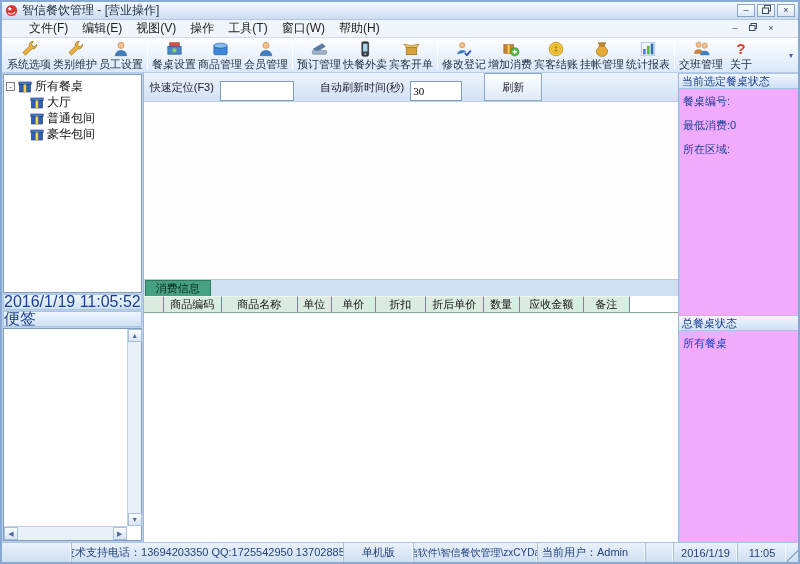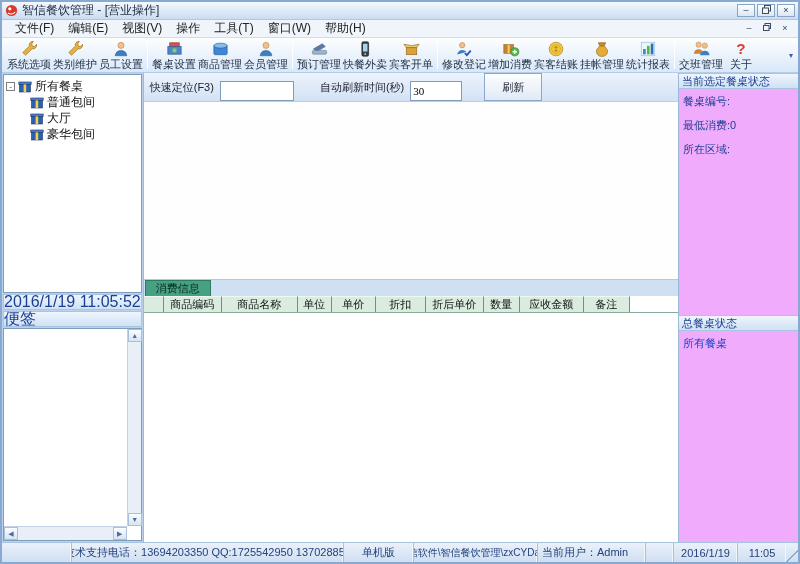--- a/index.html
+++ b/index.html
@@ -13,21 +13,21 @@
   .titlebar { height:18px; flex:0 0 18px; background:linear-gradient(#f4f9fe,#cbdcf1);
               display:flex; align-items:center; padding:0 3px; border-bottom:1px solid #aec7e4; }
   .app-icon { width:13px; height:13px; margin-right:4px; flex:0 0 auto; }
   .title-text { font-size:12px; color:#1c2c42; flex:1 1 auto; white-space:nowrap; overflow:hidden; }
   .winbtns { display:flex; gap:2px; }
   .winbtn { width:18px; height:13px; border:1px solid #8aa4c4; background:linear-gradient(#fdfefe,#dbe7f5);
             font-size:9px; line-height:11px; text-align:center; color:#2b3d55; cursor:default; }
 
   
   .menubar { height:18px; flex:0 0 18px; background:#f0f5fc; border-bottom:1px solid #cddcee;
-             display:flex; align-items:center; padding:0 6px; }
+             display:flex; align-items:center; padding:0 20px; }
   .menu-item { padding:1px 7px; font-size:12px; color:#222; }
   .mdi-btns { margin-left:auto; display:flex; gap:4px; align-items:center; }
   .mdi-btn { width:14px; height:12px; font-size:9px; line-height:11px; text-align:center; color:#3c4c60; }
 
   
   .toolbar { height:35px; flex:0 0 35px; background:linear-gradient(#fdfeff,#d9e8f9);
              border-bottom:1px solid #b4cce8; display:flex; align-items:stretch; padding:1px 2px 1px 4px; }
   .tbtn { width:46px; display:flex; flex-direction:column; align-items:center; justify-content:center;
           border:1px solid transparent; border-radius:2px; }
   .ticon { height:19px; display:flex; align-items:flex-end; justify-content:center; }
@@ -325,29 +325,29 @@
               <rect x="5.6" y="4.4" width="2.6" height="7.6" fill="#f2d23d"></rect>
             </svg>
           <span>所有餐桌</span>
         </div>
         <div class="tree-row tree-child">
           <svg width="14" height="13" viewBox="0 0 14 13">
               <rect x="0.8" y="2" width="12.4" height="2.6" fill="#4a7ed0" stroke="#18356c" stroke-width="0.6"></rect>
               <rect x="1.5" y="4.4" width="11" height="7.6" fill="#2f5fb0" stroke="#18356c" stroke-width="0.6"></rect>
               <rect x="5.6" y="4.4" width="2.6" height="7.6" fill="#f2d23d"></rect>
             </svg>
-          <span>普通包间</span>
+          <span>大厅</span>
         </div>
         <div class="tree-row tree-child">
           <svg width="14" height="13" viewBox="0 0 14 13">
               <rect x="0.8" y="2" width="12.4" height="2.6" fill="#4a7ed0" stroke="#18356c" stroke-width="0.6"></rect>
               <rect x="1.5" y="4.4" width="11" height="7.6" fill="#2f5fb0" stroke="#18356c" stroke-width="0.6"></rect>
               <rect x="5.6" y="4.4" width="2.6" height="7.6" fill="#f2d23d"></rect>
             </svg>
-          <span>大厅</span>
+          <span>普通包间</span>
         </div>
         <div class="tree-row tree-child">
           <svg width="14" height="13" viewBox="0 0 14 13">
               <rect x="0.8" y="2" width="12.4" height="2.6" fill="#4a7ed0" stroke="#18356c" stroke-width="0.6"></rect>
               <rect x="1.5" y="4.4" width="11" height="7.6" fill="#2f5fb0" stroke="#18356c" stroke-width="0.6"></rect>
               <rect x="5.6" y="4.4" width="2.6" height="7.6" fill="#f2d23d"></rect>
             </svg>
           <span>豪华包间</span>
         </div>
       </div>

